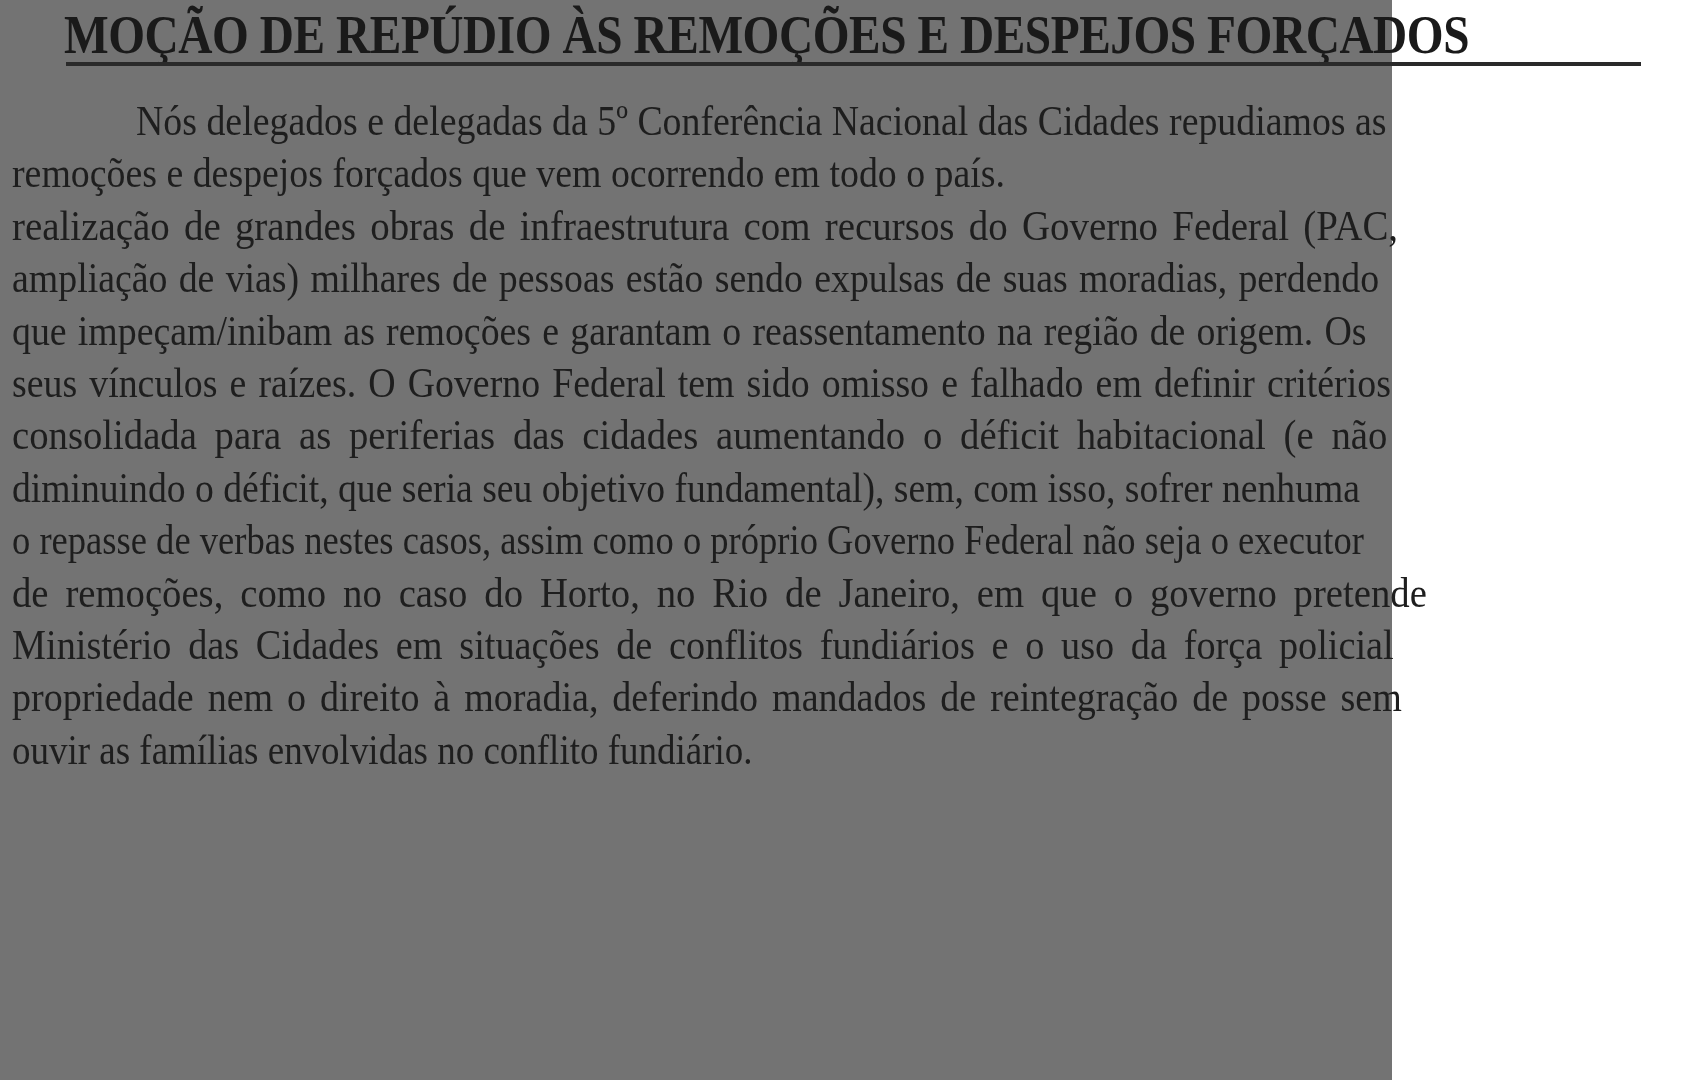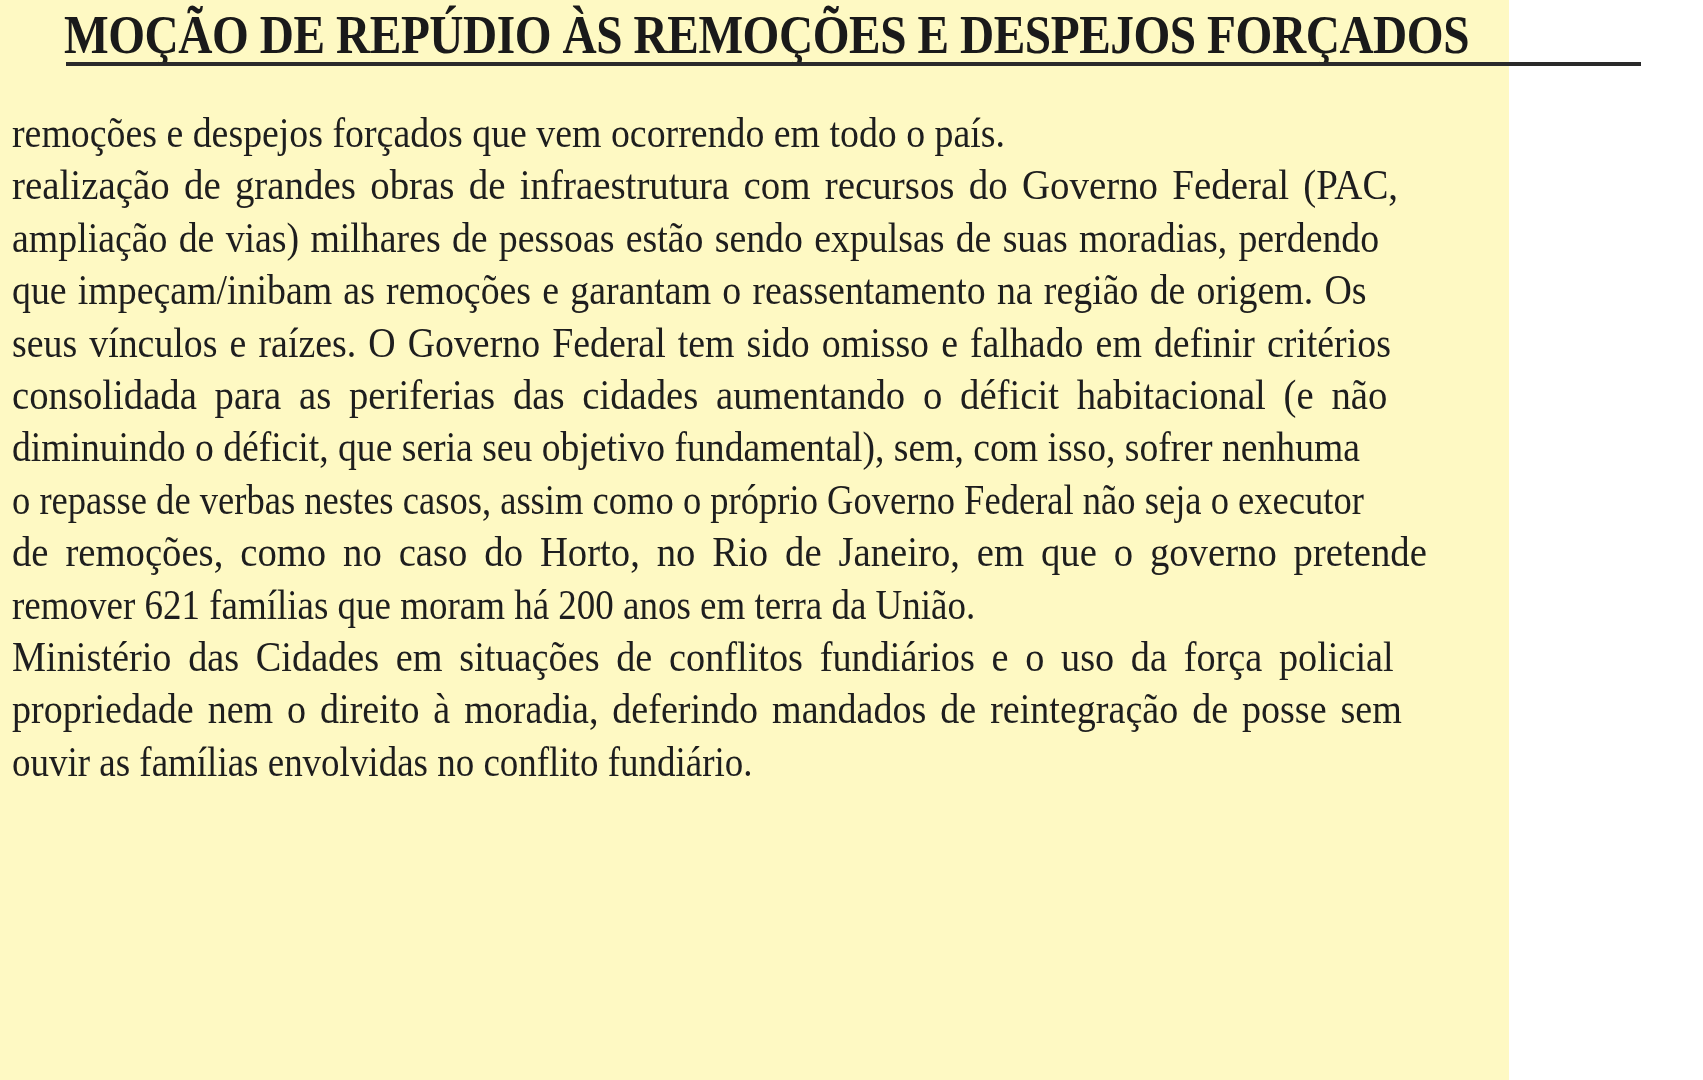--- a/index.html
+++ b/index.html
@@ -12,23 +12,23 @@
       height: 1080px;
       overflow: hidden;
       position: relative;
       font-family: "Liberation Serif", "DejaVu Serif", serif;
       color: #1c1c1c;
     }
     .page {
       position: absolute;
       left: 0;
       top: 0;
-      width: 1509px;
+      width: 1392px;
       height: 1080px;
-      background: #fef9c3;
+      background: #737373;
       text-decoration: underline;
     }
     .title {
       position: absolute;
       left: 64px;
       top: 0px;
       width: 1580px;
       height: 70px;
       font-size: 55px;
       font-weight: bold;
@@ -70,21 +70,24 @@
 </head>
 <body>
 
 <div class="page">
 
   <div class="title">MOÇÃO DE REPÚDIO ÀS REMOÇÕES E DESPEJOS FORÇADOS</div>
   <div class="title-underline"></div>
 
   <div class="body-text">
 
-    <div class="line" style="margin-top:12px;">
+    <div class="line" style="padding-left:124px;width:1532px;">
+      <span class="inner" style="transform:scaleX(0.88);">Nós delegados e delegadas da 5º Conferência Nacional  das Cidades repudiamos as</span>
+    </div>
+    <div class="line" style="margin-top:0px;">
       <span class="inner" style="transform:scaleX(0.88);">remoções e despejos forçados que vem ocorrendo em todo o país.</span>
     </div>
 
     <div class="line">
       <span class="inner" style="transform:scaleX(0.905);word-spacing:5px;">realização de grandes obras de infraestrutura com recursos do Governo Federal (PAC,</span>
     </div>
     <div class="line">
       <span class="inner" style="transform:scaleX(0.88);word-spacing:2px;">ampliação de vias) milhares de pessoas estão sendo expulsas de suas moradias, perdendo</span>
     </div>
     <div class="line">
@@ -98,23 +101,20 @@
     </div>
     <div class="line">
       <span class="inner" style="transform:scaleX(0.875);">diminuindo o déficit, que seria seu objetivo fundamental), sem, com isso, sofrer nenhuma</span>
     </div>
     <div class="line">
       <span class="inner" style="transform:scaleX(0.85);">o repasse de verbas nestes casos, assim como o próprio Governo Federal não seja o executor</span>
     </div>
     <div class="line">
       <span class="inner" style="transform:scaleX(0.9);word-spacing:8px;">de remoções, como no caso do Horto, no Rio de Janeiro, em que o governo pretende</span>
     </div>
-    <div class="line">
-      <span class="inner" style="transform:scaleX(0.86);">remover 621 famílias que moram há 200 anos em terra da União.</span>
-    </div>
 
     <div class="line">
       <span class="inner" style="transform:scaleX(0.89);word-spacing:8px;">Ministério das Cidades em situações de conflitos fundiários e o uso da força policial</span>
     </div>
     <div class="line">
       <span class="inner" style="transform:scaleX(0.885);word-spacing:5px;">propriedade nem o direito à moradia, deferindo mandados de reintegração de posse sem</span>
     </div>
     <div class="line">
       <span class="inner" style="transform:scaleX(0.86);">ouvir as famílias envolvidas no conflito fundiário.</span>
     </div>

